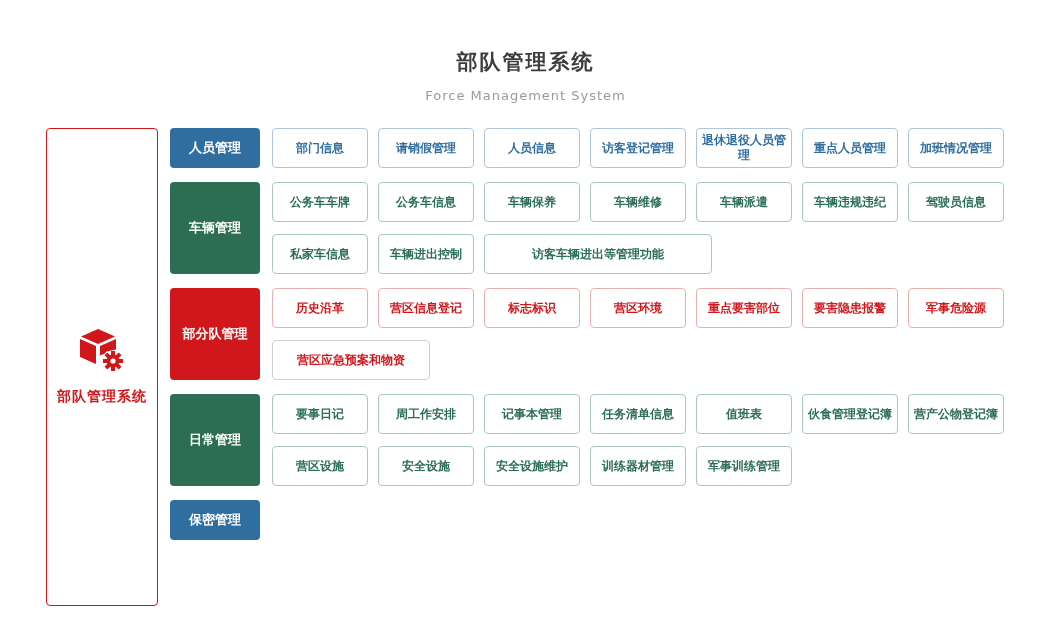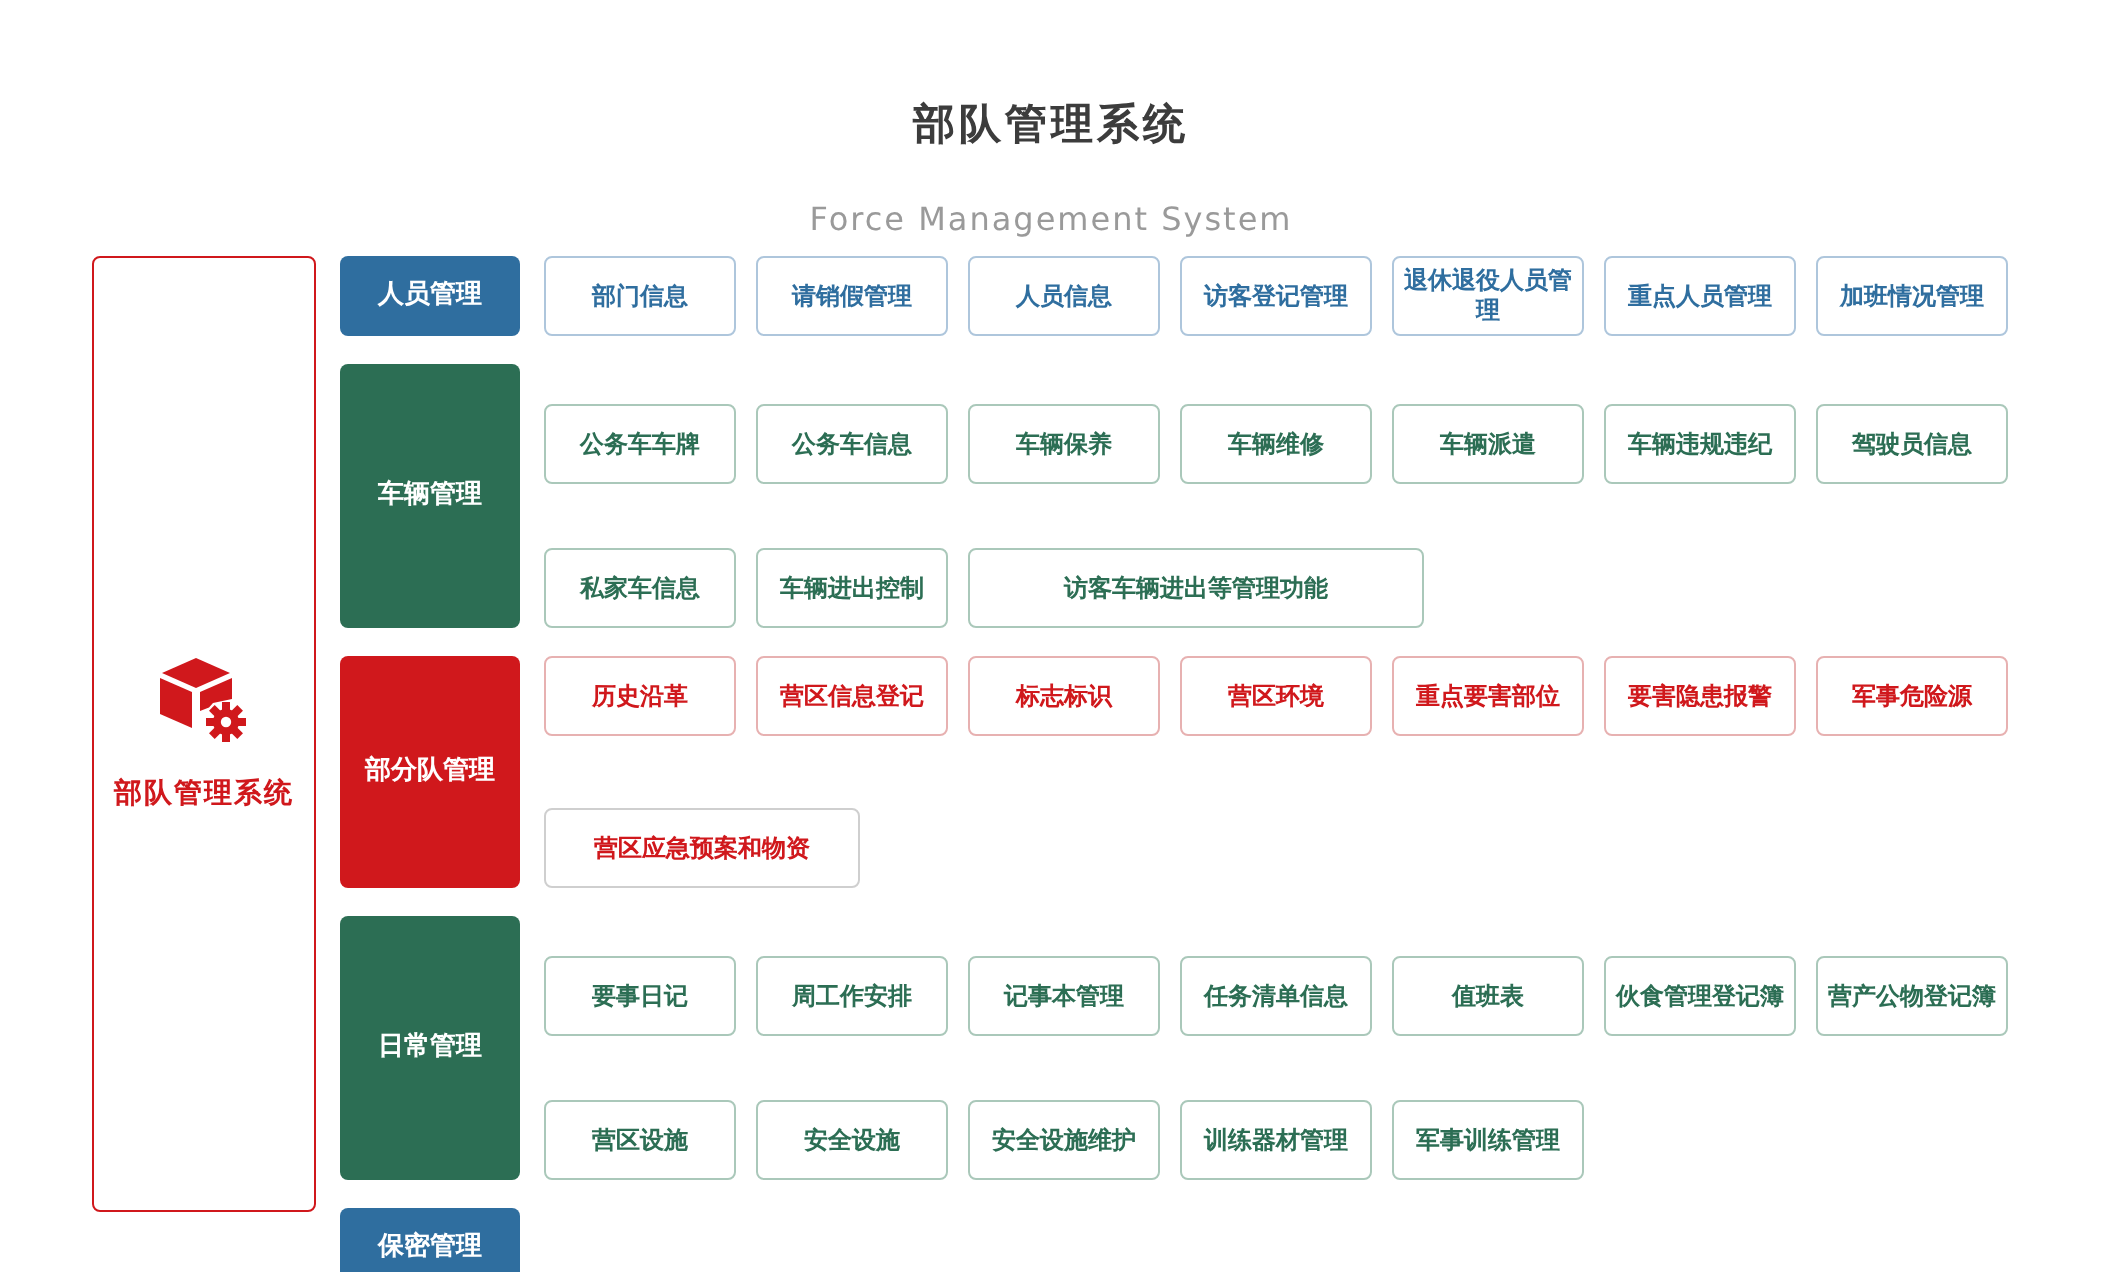--- a/index.html
+++ b/index.html
@@ -3,21 +3,21 @@
 <meta charset="utf-8">
 <style>
   * { margin:0; padding:0; box-sizing:border-box; }
   html,body { background:#fff; }
   body {
     width:1051px; height:636px; position:relative; overflow:hidden;
     font-family:"DejaVu Sans","Liberation Sans",sans-serif;
   }
   .header { position:absolute; top:48px; left:0; width:100%; text-align:center; }
   .title { font-size:21px; font-weight:700; color:#3c3c3c; letter-spacing:2px; }
-  .subtitle { font-size:16px; color:#9a9a9a; margin-top:24px; letter-spacing:1px; }
+  .subtitle { font-size:13px; color:#9a9a9a; margin-top:12px; letter-spacing:1px; }
 
   .canvas { position:absolute; left:46px; top:128px; }
 
   .sidebar {
     position:absolute; left:0; top:0; width:112px; height:478px;
     border:1px solid var(--red); border-radius:4px; color:var(--red);
     display:flex; flex-direction:column; align-items:center; justify-content:center; gap:14px;
     background:#fff;
   }
   .sidebar-label { font-size:14px; font-weight:700; letter-spacing:1px; }
@@ -36,23 +36,23 @@
 
   .lines { display:flex; flex-direction:column; gap:12px; }
   .line { display:flex; gap:10px; }
 
   .item {
     width:96px; height:40px; background:#fff; border-radius:4px;
     border:1px solid #ccc; display:flex; align-items:center; justify-content:center;
     text-align:center; font-size:12px; font-weight:600; line-height:1.25; padding:2px 5px;
   }
   .t-blue  { color:var(--blue);  border-color:#aec6dc; }
-  .t-green { color:var(--green); border-color:#aac8ba;margin-top:20px; }
+  .t-green { color:var(--green); border-color:#aac8ba; }
   .t-red   { color:var(--red);   border-color:#e7b1b1; }
-  .t-red-gray { color:var(--red); border-color:#cfcfcf;margin-top:24px; }
+  .t-red-gray { color:var(--red); border-color:#cfcfcf; }
 
   .fill { border:none; color:#fff; }
   .fill.bg-blue, .fill.bg-green, .fill.bg-red { color:#fff; }
 
   .w2   { width:228px; }
   .w158 { width:158px; }
   .wcat { width:90px; }
 </style>
 </head>
 <body>

